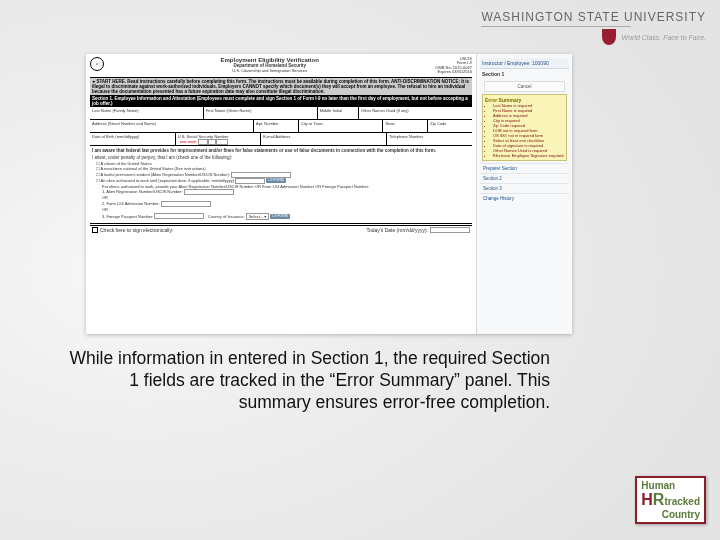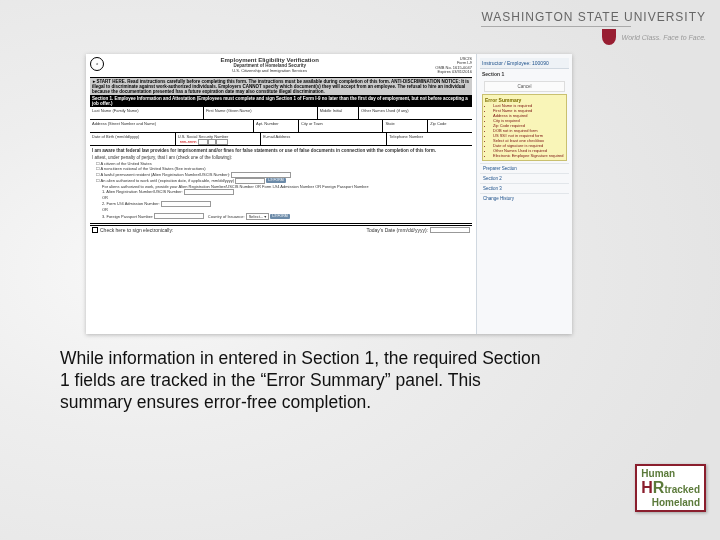--- a/index.html
+++ b/index.html
@@ -17,33 +17,33 @@
   .wsu-logo .name { font-size: 12px; letter-spacing: 1px; color: #444; }
   .wsu-logo .name .ws { color: #666; font-variant: small-caps; }
   .wsu-logo hr { border: none; border-top: 1px solid #aaa; margin: 2px 0; width: 150px; }
   .wsu-logo .sub { display: flex; align-items: center; justify-content: flex-end; gap: 6px; }
   .wsu-logo .shield {
     width: 14px; height: 16px; background: #981e32; border-radius: 0 0 50% 50%;
     position: relative;
   }
   .wsu-logo .tag { font-size: 7px; color: #999; font-style: italic; }
   .hr-logo {
-    position: absolute; bottom: 28px; right: 14px;
+    position: absolute; bottom: 16px; right: 14px;
     border: 2px solid #8a1e2d; padding: 2px 4px; background: #fff;
     box-shadow: 1px 1px 3px rgba(0,0,0,0.3);
   }
   .hr-logo .t1 { font-size: 10px; color: #5b7a3a; font-weight: bold; }
   .hr-logo .big { font-size: 16px; font-weight: bold; }
   .hr-logo .big .h { color: #8a1e2d; }
   .hr-logo .big .r { color: #5b7a3a; }
   .hr-logo .t2 { font-size: 10px; color: #5b7a3a; font-weight: bold; text-align: right; }
 
   .caption {
     position: absolute; top: 348px; left: 60px; width: 490px;
-    font-size: 17.5px; color: #111; text-align: left; line-height: 1.25;
+    font-size: 17.5px; color: #111; text-align: right; line-height: 1.25;
   }
   .caption p { margin-bottom: 14px; }
 
   
   .shot {
     position: absolute; top: 54px; left: 86px;
     width: 486px; height: 280px;
     background: #fff;
     box-shadow: 0 1px 4px rgba(0,0,0,0.25);
     font-size: 5px; color: #333;
@@ -89,21 +89,21 @@
   <hr>
   <div class="sub">
     <div class="shield"></div>
     <div class="tag">World Class. Face to Face.</div>
   </div>
 </div>
 
 <div class="hr-logo">
   <div class="t1">Human</div>
   <div class="big"><span class="h">H</span><span class="r">R</span><span style="font-size:10px;color:#5b7a3a">tracked</span></div>
-  <div class="t2">Homeland</div>
+  <div class="t2">Country</div>
 </div>
 
 <div class="caption">
   <p>While information in entered in Section 1, the required Section 1 fields are tracked in the “Error Summary” panel.  This summary ensures error-free completion.</p>
 </div>
 
 <div class="shot">
   <div class="form-area">
     <div class="f-header">
       <div class="seal">★</div>

